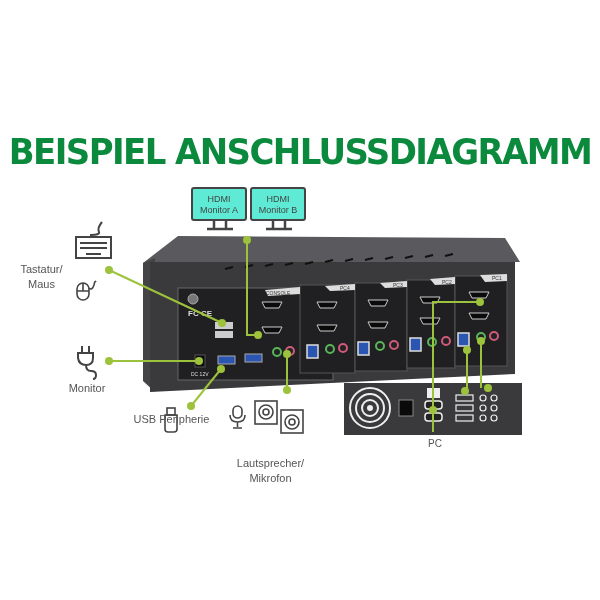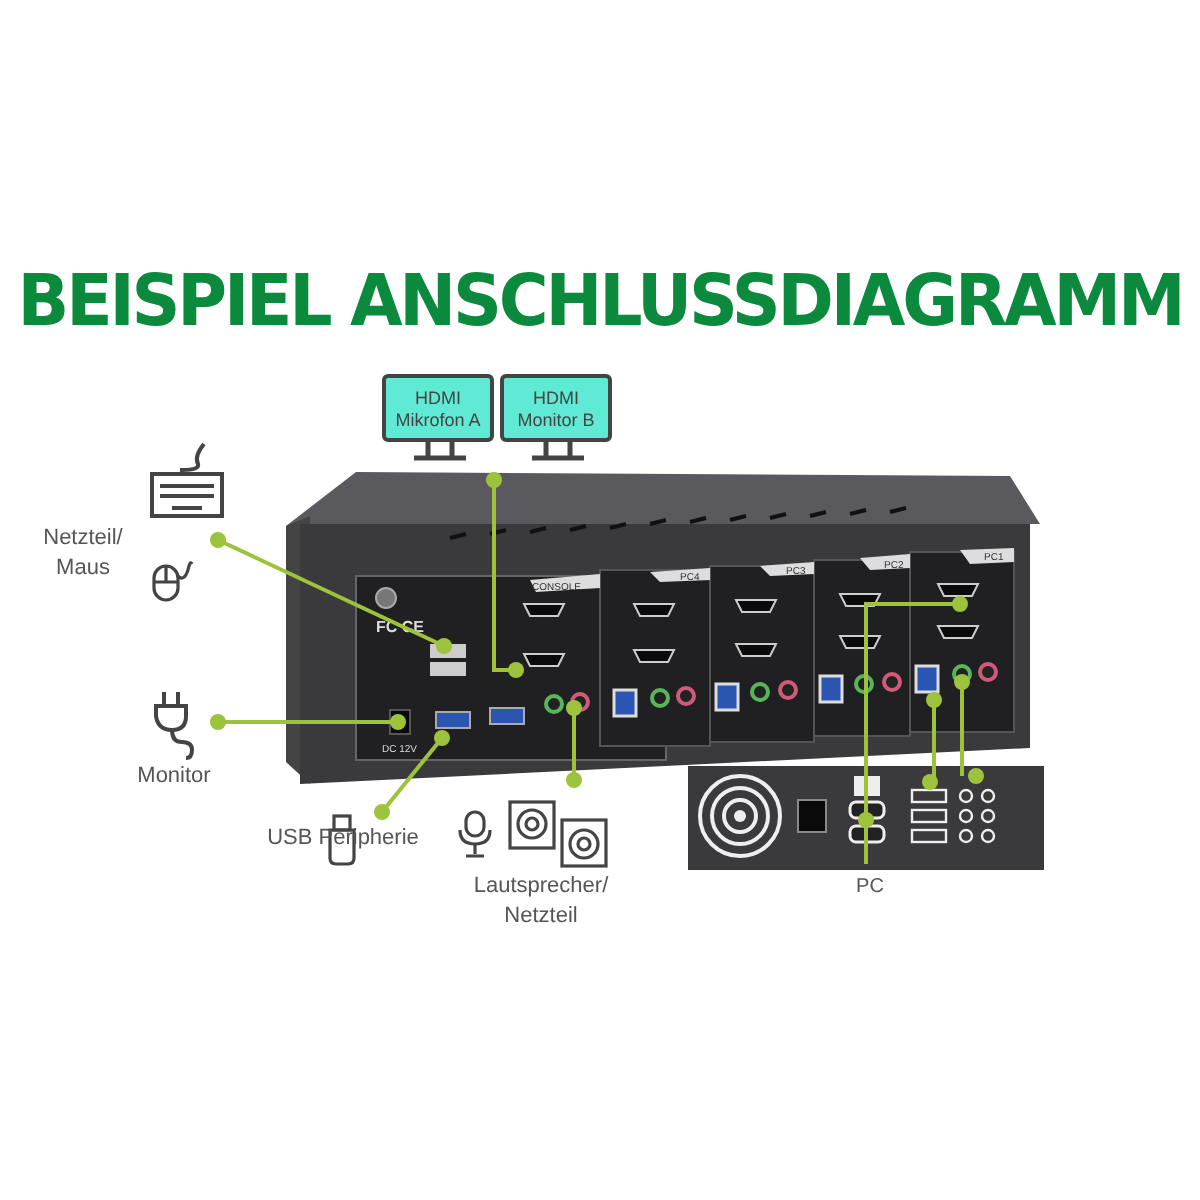--- a/index.html
+++ b/index.html
@@ -11,21 +11,21 @@
   svg{position:absolute;left:0;top:0;}
 </style>
 </head>
 <body>
 
 <div class="title">BEISPIEL ANSCHLUSSDIAGRAMM</div>
 
 <div class="mon" style="left:191px;top:187px;">
   <div class="scr">
     <div>HDMI</div>
-    <div>Mikrofon A</div>
+    <div>Monitor A</div>
   </div>
 </div>
 <div class="mon" style="left:250px;top:187px;">
   <div class="scr">
     <div>HDMI</div>
     <div>Monitor B</div>
   </div>
 </div>
 
 <svg width="600" height="600" viewBox="0 0 600 600">
@@ -193,22 +193,22 @@
     <rect x="255" y="401" width="22" height="23"></rect>
       <circle cx="266" cy="412" r="7"></circle>
       <circle cx="266" cy="412" r="3"></circle>
     <rect x="281" y="410" width="22" height="23" fill="#fff"></rect>
       <circle cx="292" cy="422" r="7"></circle>
       <circle cx="292" cy="422" r="3"></circle>
   </g>
 </svg>
 
 <div class="lbl" style="left:14px;top:262px;width:55px;">
-  <div>Netzteil/</div>
+  <div>Tastatur/</div>
   <div>Maus</div>
 </div>
 <div class="lbl" style="left:62px;top:381px;width:50px;">Monitor</div>
 <div class="lbl" style="left:124px;top:412px;width:95px;">USB Peripherie</div>
-<div class="lbl" style="left:228px;top:436px;width:85px;">
+<div class="lbl" style="left:228px;top:456px;width:85px;">
   <div>Lautsprecher/</div>
-  <div>Netzteil</div>
+  <div>Mikrofon</div>
 </div>
 <div class="lbl" style="left:420px;top:436px;width:30px;font-size:10px;text-align:center;">PC</div>
 
 </body></html>

